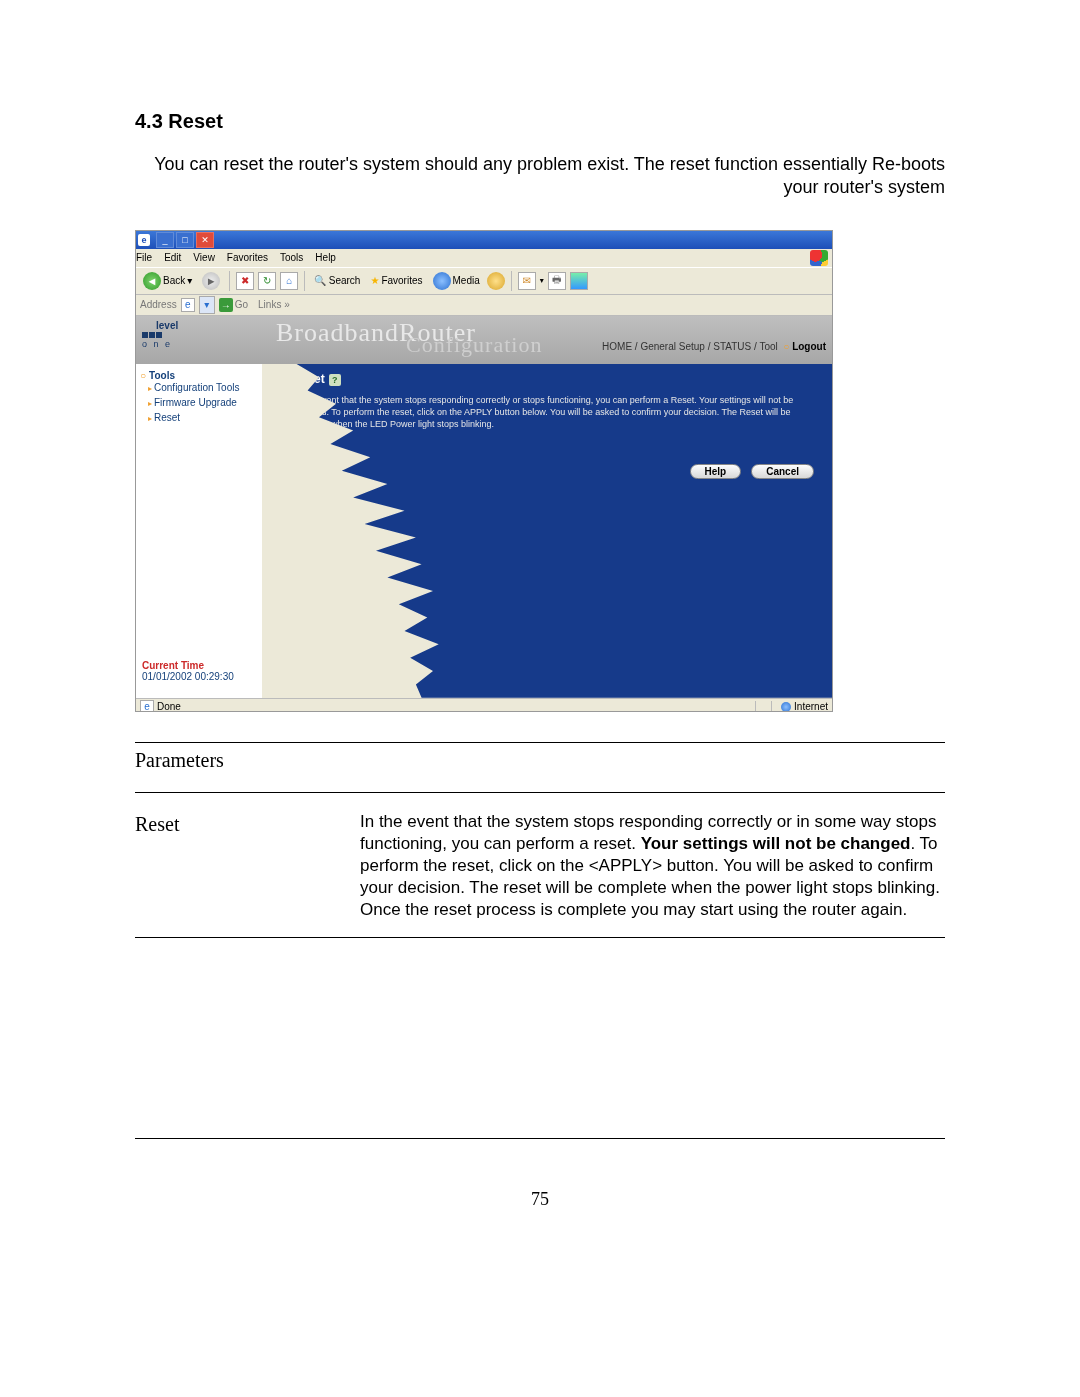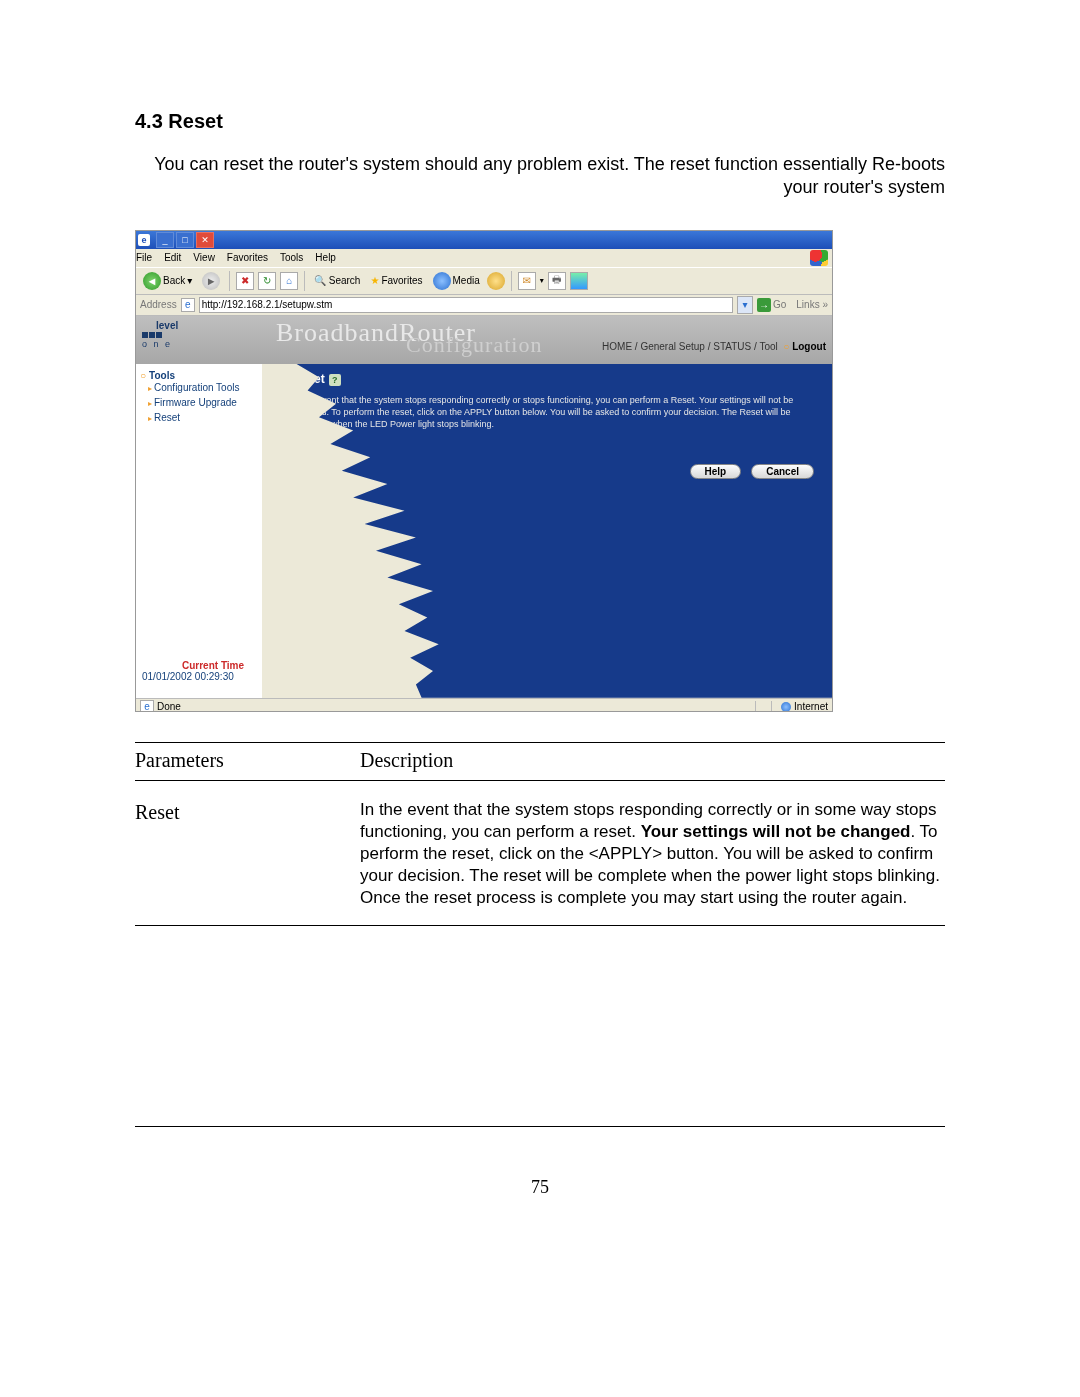--- a/index.html
+++ b/index.html
@@ -147,21 +147,21 @@
     width:118px; background:#fff; position:relative;
     padding:6px 4px; font-size:10px;
   }
   .rside .tools{color:#14407a;font-weight:bold;}
   .rside .bul{color:#f0a030;margin-right:3px;}
   .rside .tri{color:#f0a030;font-size:8px;margin-right:2px;}
   .rside .item{color:#14407a;margin-left:8px;line-height:14px;}
   .rside .ct{
     position:absolute; left:6px; bottom:16px; font-size:10px;
   }
-  .rside .ct .lbl{color:#cc2a2a;font-weight:bold;margin-left:40px;}
+  .rside .ct .lbl{color:#cc2a2a;font-weight:bold;}
   .rside .ct .val{color:#14407a;}
   
   .rmain-wrap { flex:1; position:relative; }
   .rmain {
     position:absolute; inset:0;
     background:#163a8a;
     color:#fff;
     clip-path: polygon(
       6% 0%, 100% 0%, 100% 100%, 28% 100%,
       27% 96%, 30% 92%, 26% 88%, 31% 84%, 25% 80%,
@@ -195,21 +195,21 @@
     height:16px; background:#ece9d8; border-top:1px solid #bbb;
     display:flex; align-items:center; font-size:10px; padding:0 4px;
   }
   .sbar .sect{display:flex;align-items:center;gap:3px;}
   .sbar .inet{margin-left:auto;display:flex;align-items:center;gap:3px;}
   .sbar .globe2{width:10px;height:10px;border-radius:50%;background:radial-gradient(#8cc0ff,#2a6fd0);}
   .sbar .divv{width:1px;height:12px;background:#bbb;margin:0 6px;}
   
   hr.bar { border:none; border-top:1px solid #000; margin:0; }
   .tblhead {
-    display:flex; border-bottom:1px solid #000; padding:6px 0 8px 0;
+    display:flex; border-bottom:1px solid #000; padding:6px 0 20px 0;
     font-family:"Times New Roman",serif; font-size:20px;
   }
   .col1{width:225px;}
   .col2{flex:1;}
   .tblrow{display:flex; padding:18px 0 16px 0; font-size:17px; line-height:1.3;}
   .tblrow .col1{font-family:"Times New Roman",serif; font-size:20px;}
   .tblrow .col2 b{font-weight:bold;}
   hr.thin{border:none;border-top:1px solid #000;margin:0;}
   .pageno{
     text-align:center; font-family:"Times New Roman",serif; font-size:18px;
@@ -273,21 +273,20 @@
       <span class="sep"></span>
       <span class="sq mail">✉</span>
       <span style="font-size:8px;">▾</span>
       <span class="sq print">🖶</span>
       <span class="sq wtile"></span>
     </div>
 
     <div class="addr">
       <span>Address</span>
       <span style="width:12px;height:12px;border:1px solid #aaa;display:flex;align-items:center;justify-content:center;color:#2a6fd0;background:#fff;">e</span>
-      <input type="text" value="http://192.168.2.1/setupw.stm" style="">
       <span class="dd">▾</span>
       <div class="go">
         <span class="arrow">→</span>
         <span>Go</span>
       </div>
       <span class="links"><span>Links</span> »</span>
     </div>
 
     <div class="rpage">
       <div class="rheader">
@@ -350,21 +349,20 @@
         <span class="divv"></span>
         <span class="globe2"></span>
         <span>Internet</span>
       </div>
     </div>
   </div>
 
   <hr class="bar">
   <div class="tblhead">
     <div class="col1">Parameters</div>
-    <div class="col2">Description</div>
   </div>
   <div class="tblrow">
     <div class="col1">Reset</div>
     <div class="col2">
       <span>In the event that the system stops responding correctly or in some way stops functioning, you can perform a reset. </span><b>Your settings will not be changed</b><span>. To perform the reset, click on the &lt;APPLY&gt; button. You will be asked to confirm your decision. The reset will be complete when the power light stops blinking. Once the reset process is complete you may start using the router again.</span>
     </div>
   </div>
   <hr class="thin">
 
   <hr class="foot-rule">

